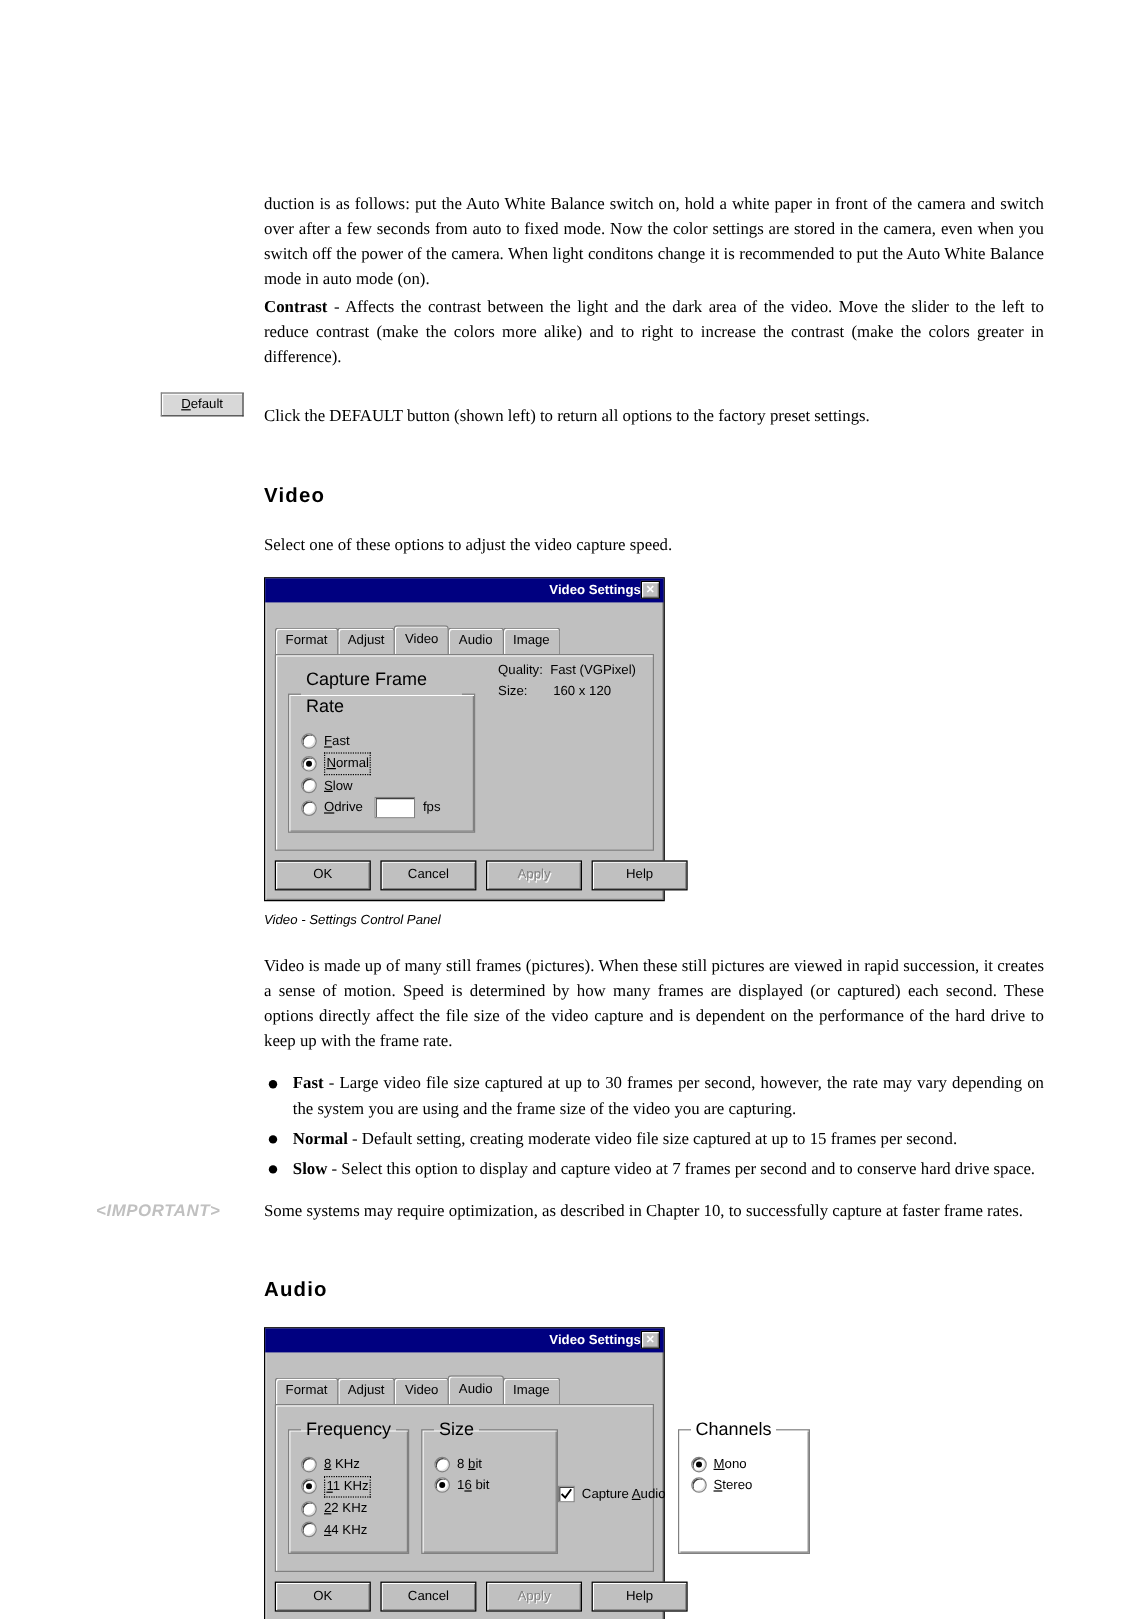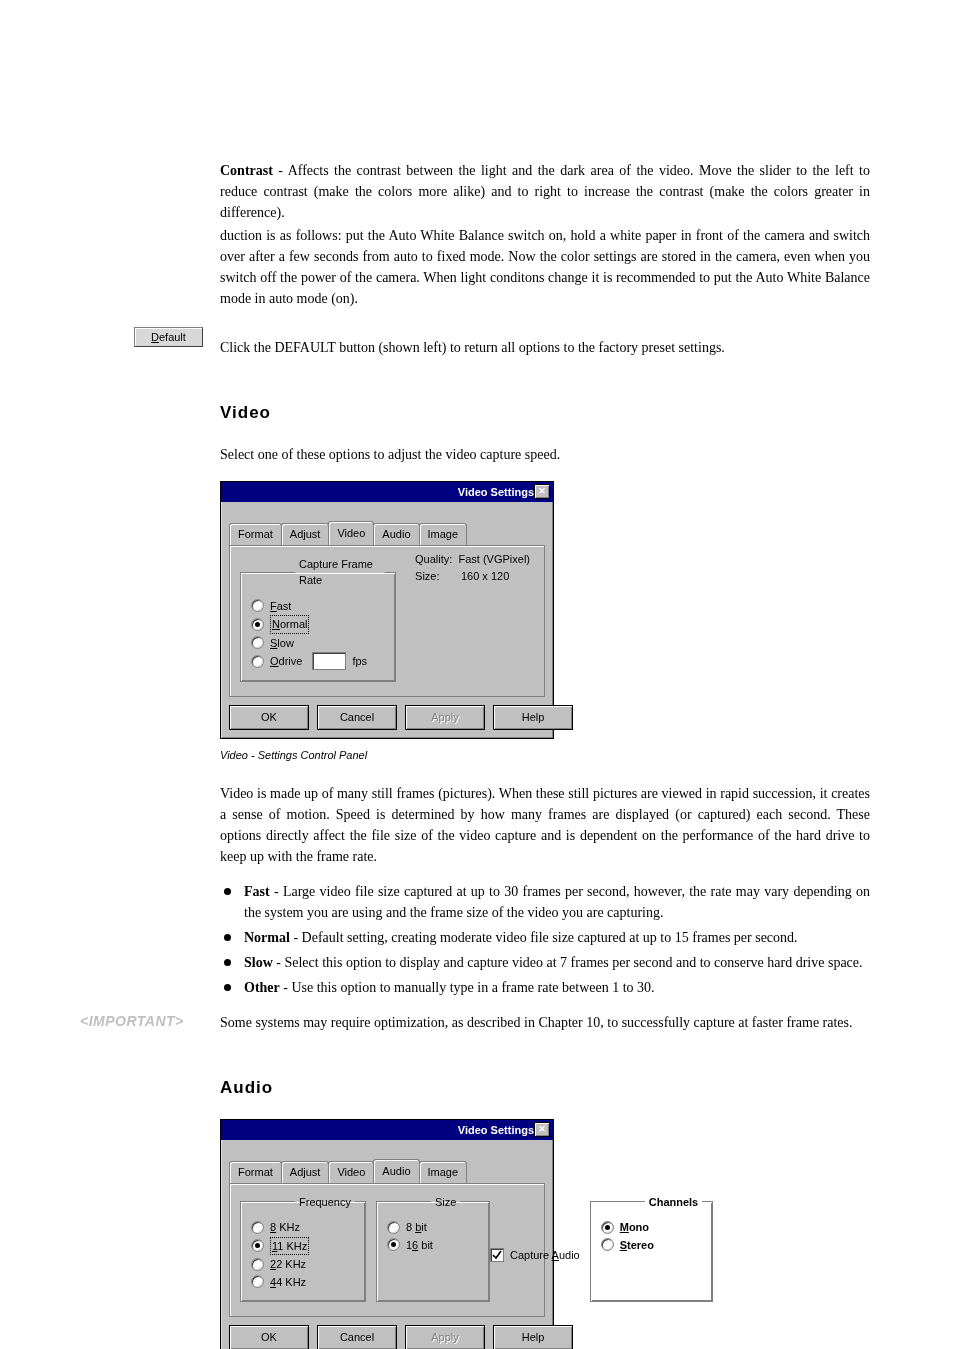--- a/index.html
+++ b/index.html
@@ -123,22 +123,21 @@
     position: relative;
   }
   fieldset.grp {
     border: 1px solid #808080;
     box-shadow: 1px 1px 0 #fff inset, -1px -1px 0 #808080 inset;
     padding: 8px 10px 10px 10px;
     margin: 0;
   }
   fieldset.grp > legend {
     padding: 0 4px;
-    font-size: 11px;
-    margin-left: 44px;
+    font-size: 15px;
   }
   .radio-row {
     display: flex;
     align-items: center;
     gap: 6px;
     margin: 1px 0;
   }
   .radio {
     width: 11px; height: 11px;
     border-radius: 50%;
@@ -239,43 +238,43 @@
   }
 
   
   .audio-flex {
     display: flex;
     gap: 10px;
   }
   .audio-flex fieldset.grp { flex: none; }
   .freq-grp { width: 78px; }
   .size-grp { width: 92px; }
-  .chan-grp { width: 88px; font-weight: bold; }
+  .chan-grp { width: 88px; }
 
   .chk-row { display: flex; align-items: center; gap: 6px; margin-top: 14px; white-space: nowrap; }
   .chk {
     width: 12px; height: 12px;
     background: #fff;
     border: 1px solid #808080;
     box-shadow: inset 1px 1px 0 #404040;
     display: flex; align-items: center; justify-content: center;
   }
   .chk svg { width: 10px; height: 10px; display: block; }
 </style>
 </head>
 <body>
 
 <div class="page">
   <div class="main-col">
 
     <div class="body-text">
+      <p>duction is as follows: put the Auto White Balance switch on, hold a white paper in front of the camera and switch over after a few seconds from auto to fixed mode. Now the color settings are stored in the camera, even when you switch off the power of the camera. When light conditons change it is recommended to put the Auto White Balance mode in auto mode (on).</p>
       <p>
         <strong>Contrast</strong><span>  -  Affects the contrast between the light and the dark area of the video. Move the slider to the left to reduce contrast (make the colors more alike) and to right to increase the contrast (make the colors greater in difference).</span>
       </p>
-      <p>duction is as follows: put the Auto White Balance switch on, hold a white paper in front of the camera and switch over after a few seconds from auto to fixed mode. Now the color settings are stored in the camera, even when you switch off the power of the camera. When light conditons change it is recommended to put the Auto White Balance mode in auto mode (on).</p>
     </div>
 
     <div class="default-row">
       <div class="default-btn">
         <span class="ul">D</span><span>efault</span>
       </div>
       <p style="margin:0;">Click the DEFAULT button (shown left) to return all options to the factory preset settings.</p>
     </div>
 
     <h2 class="section">Video</h2>
@@ -332,21 +331,20 @@
       </div>
     </div>
     <div class="caption">Video - Settings Control Panel</div>
 
     <p style="margin-top:20px; text-align:justify;">Video is made up of many still frames (pictures). When these still pictures are viewed in rapid succession, it creates a sense of motion. Speed is determined by how many frames are displayed (or captured) each second. These options directly affect the file size of the video capture and is dependent on the performance of the hard drive to keep up with the frame rate.</p>
 
     <ul class="bullets">
       <li><strong>Fast</strong><span> - Large video file size captured at up to 30 frames per second, however, the rate may vary depending on the system you are using and the frame size of the video you are capturing.</span></li>
       <li><strong>Normal</strong><span> - Default setting, creating moderate video file size captured at up to 15 frames per second.</span></li>
       <li><strong>Slow</strong><span> - Select this option to display and capture video at 7 frames per second and to conserve hard drive space.</span></li>
-      <li><strong>Other</strong><span> - Use this option to manually type in a frame rate between 1 to 30.</span></li>
     </ul>
 
     <div class="important-row">
       <span class="important-badge">&lt;IMPORTANT&gt;</span>
       <p style="margin:0;">Some systems may require optimization, as described in Chapter 10, to successfully capture at faster frame rates.</p>
     </div>
 
     <h2 class="section">Audio</h2>
 
     <div class="dialog">

